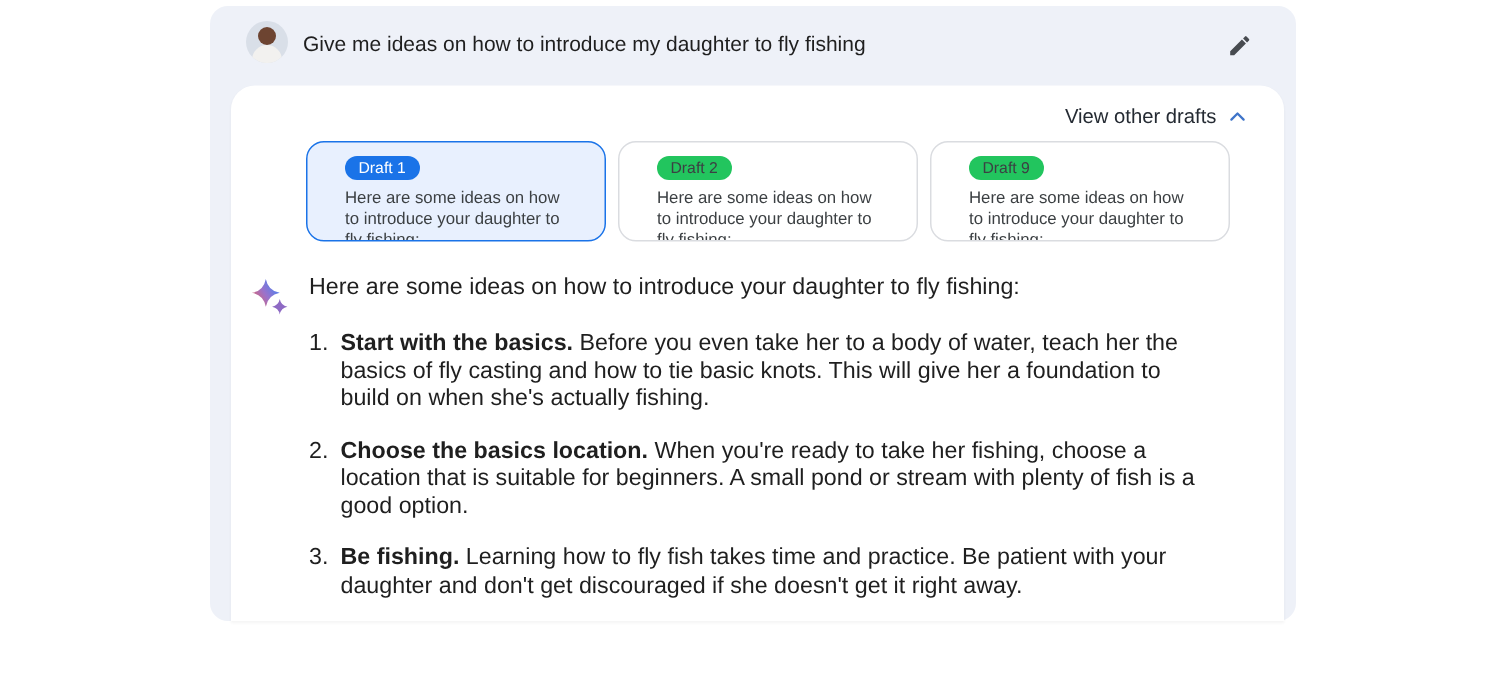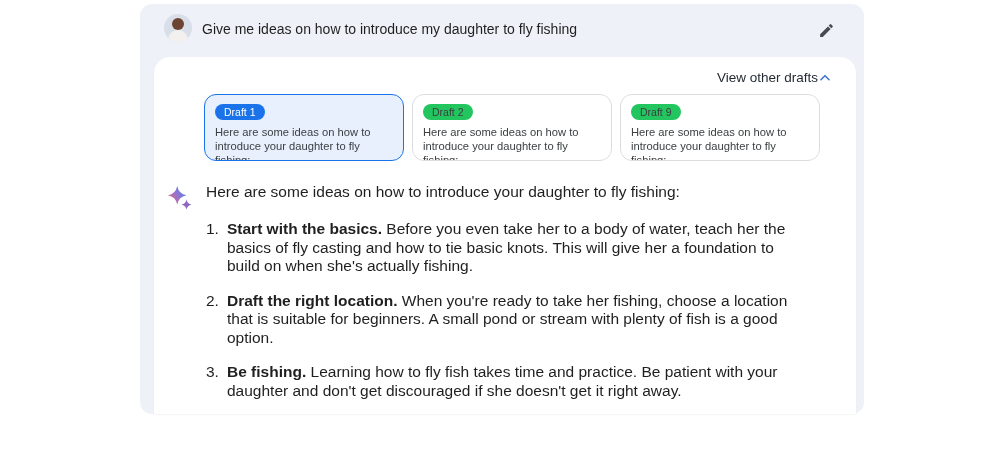--- a/index.html
+++ b/index.html
@@ -21,26 +21,26 @@
   .query-text { position:absolute; left:62px; top:17px; font-size:14px; color:#1f1f1f; }
   .edit-btn { position:absolute; right:28px; top:16px; width:20px; height:20px;
     display:flex; align-items:center; justify-content:center; cursor:pointer; background:none; border:none; }
 
   
   .panel { position:absolute; left:14px; top:53px; width:702px; height:357px;
     background:#ffffff; border-radius:16px 16px 0 0; overflow:hidden;
     box-shadow:0 1px 2px rgba(60,64,67,.06); }
 
   .drafts-header { display:flex; justify-content:flex-end; align-items:center;
-    gap:0; padding:13px 24px 0 0; cursor:pointer; }
+    gap:7px; padding:13px 24px 0 0; cursor:pointer; }
   .drafts-header-label { font-size:13.5px; color:#252b33; }
 
   .cards-row { display:flex; gap:8px; margin:9px 0 0 50px; }
   .draft-card { width:200px; height:67px; border-radius:12px; background:#ffffff;
-    border:1px solid #dadce0; padding:7px 10px; overflow:hidden; cursor:pointer; }
+    border:1px solid #dadce0; padding:7px 25px; overflow:hidden; cursor:pointer; }
   .draft-card.selected { background:#e8f0fe; border:1.5px solid #1a73e8; }
   .draft-pill { display:inline-block; font-size:10.5px; color:#3c4043; background:#22c55e;
     border-radius:9px; padding:2px 9px; line-height:12px; height:16px; }
   .draft-card.selected .draft-pill { background:#1a73e8; color:#ffffff; }
   .draft-intro { margin-top:5px; font-size:11.2px; line-height:14px; color:#3c4043; }
 
   .response { display:flex; gap:15px; margin:21px 0 0 13px; padding-right:42px; }
   .spark { flex:0 0 24px; width:24px; height:26px; margin-top:2px; }
   .response-body { flex:1; }
   .response-intro { font-size:15.5px; color:#1f1f1f; line-height:19px; }
@@ -121,21 +121,21 @@
           <div class="response-intro">Here are some ideas on how to introduce your daughter to fly fishing:</div>
           <div class="rlist">
 
             <div class="ritem">
               <span class="rnum">1.</span>
               <span class="rtext"><span class="rlead">Start with the basics.</span><span> Before you even take her to a body of water, teach her the basics of fly casting and how to tie basic knots. This will give her a foundation to build on when she's actually fishing.</span></span>
             </div>
 
             <div class="ritem">
               <span class="rnum">2.</span>
-              <span class="rtext"><span class="rlead">Draft the right location.</span><span> When you're ready to take her fishing, choose a location that is suitable for beginners. A small pond or stream with plenty of fish is a good option.</span></span>
+              <span class="rtext"><span class="rlead">Choose the basics location.</span><span> When you're ready to take her fishing, choose a location that is suitable for beginners. A small pond or stream with plenty of fish is a good option.</span></span>
             </div>
 
             <div class="ritem">
               <span class="rnum">3.</span>
               <span class="rtext"><span class="rlead">Be fishing.</span><span> Learning how to fly fish takes time and practice. Be patient with your daughter and don't get discouraged if she doesn't get it right away.</span></span>
             </div>
 
           </div>
         </div>
       </div>

